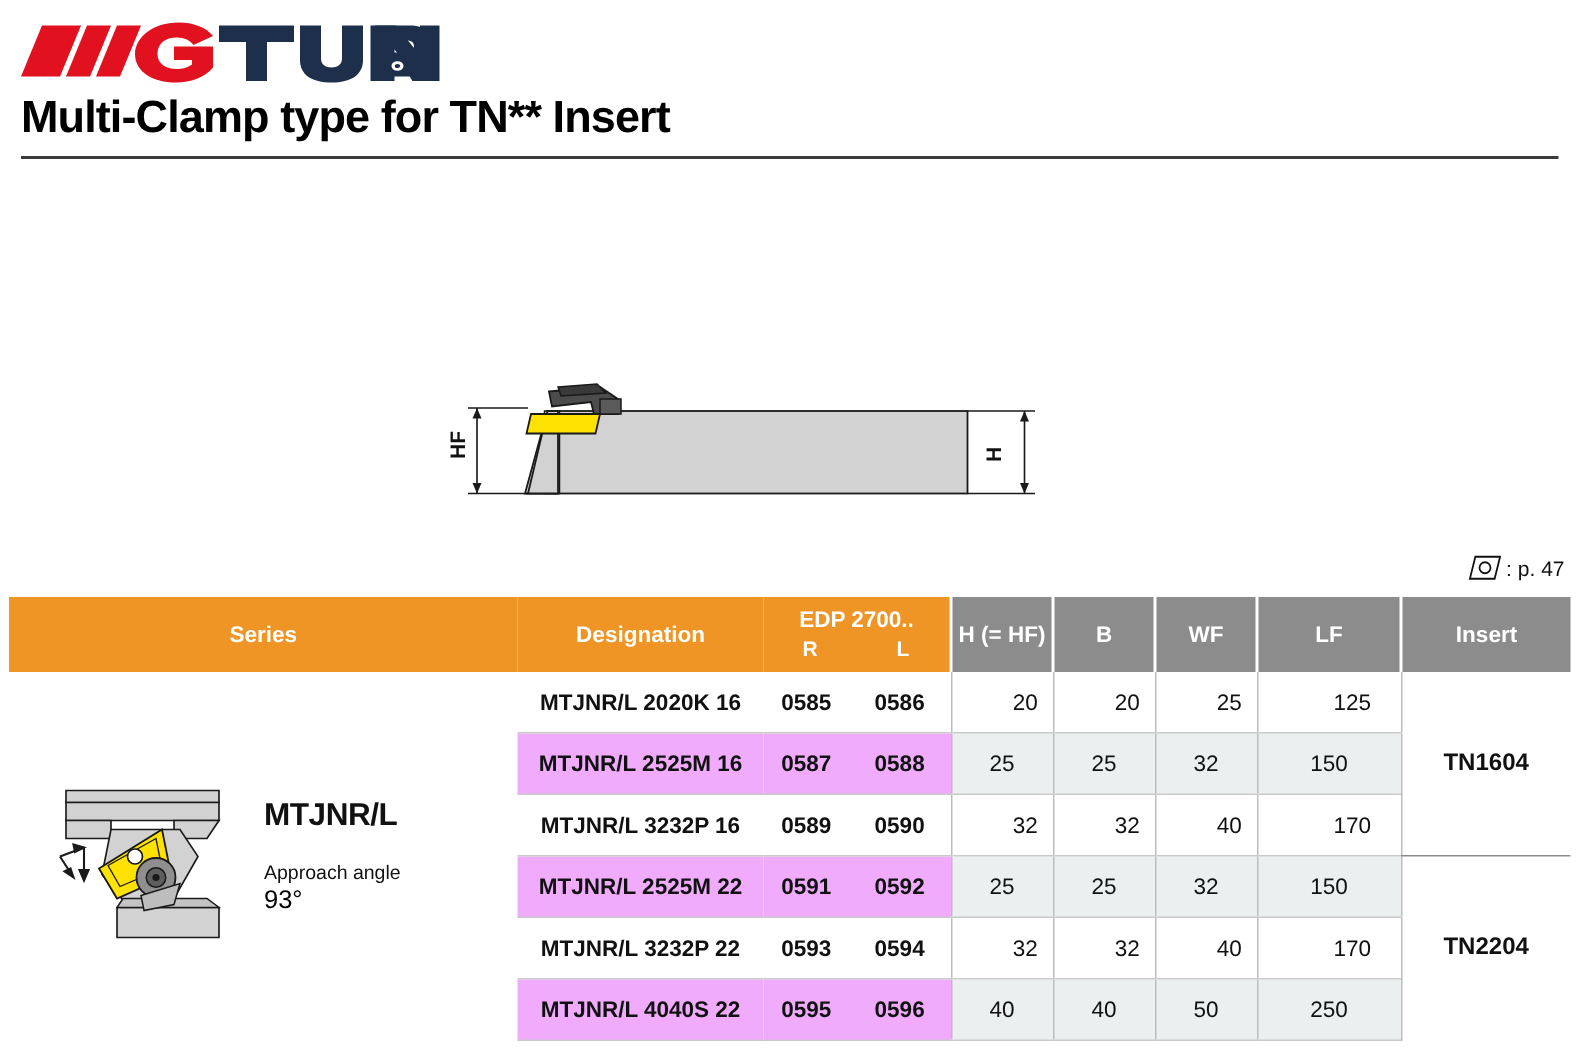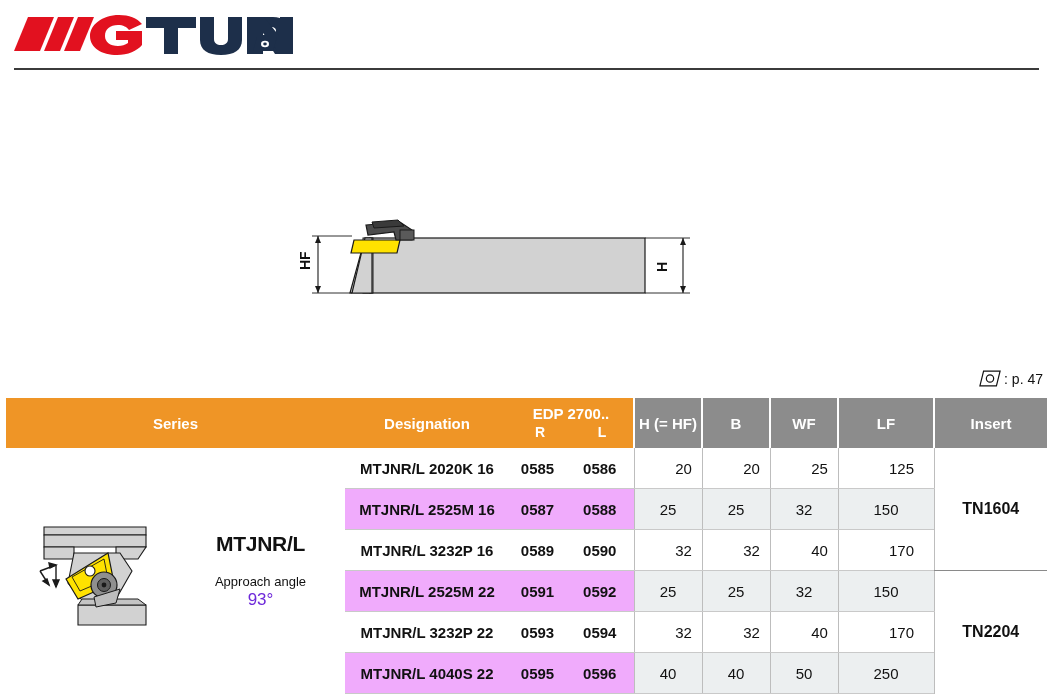--- a/index.html
+++ b/index.html
@@ -181,37 +181,36 @@
     height: 100%;
   }
   .series-figure {
     width: 170px;
     display: flex;
     justify-content: center;
     align-items: center;
   }
   .series-text {
     flex: 1;
-    text-align: center;
   }
   .series-name {
     font-size: 21px;
     font-weight: bold;
     color: #111;
     letter-spacing: -0.3px;
   }
   .series-approach {
     font-size: 13px;
     color: #111;
     margin-top: 18px;
     line-height: 1.25;
   }
   .series-angle {
     font-size: 17px;
-    color: #6d28d9;
+    color: #000000;
   }
 </style>
 </head>
 <body>
 
 <div class="page-header">
 
   <div class="logo">
     <svg width="280" height="50" viewBox="0 0 280 50">
       <g fill="#e2111f">
@@ -227,20 +226,21 @@
         <polygon points="236,8 250,8 266,28 266,8 279,8 279,45 266,45 249,24 249,45 236,45"></polygon>
       </g>
       <g transform="translate(243,28)">
         <polygon points="0,0 20,0 16,14 -4,14" fill="#1d2f4a"></polygon>
         <ellipse cx="8" cy="7" rx="4" ry="3.2" fill="#ffffff"></ellipse>
         <ellipse cx="8" cy="7" rx="1.8" ry="1.4" fill="#1d2f4a"></ellipse>
       </g>
     </svg>
   </div>
 
+  <div class="page-title">Multi-Clamp type for TN** Insert</div>
   <div class="title-rule"></div>
 </div>
 
 <div class="drawings">
   <svg class="drawing-svg" width="1053" height="230" viewBox="0 0 1053 230">
 
     <g>
 
       <rect x="370" y="168" width="275" height="55" fill="#d2d2d2" stroke="#1a1a1a" stroke-width="1.2"></rect>
 

